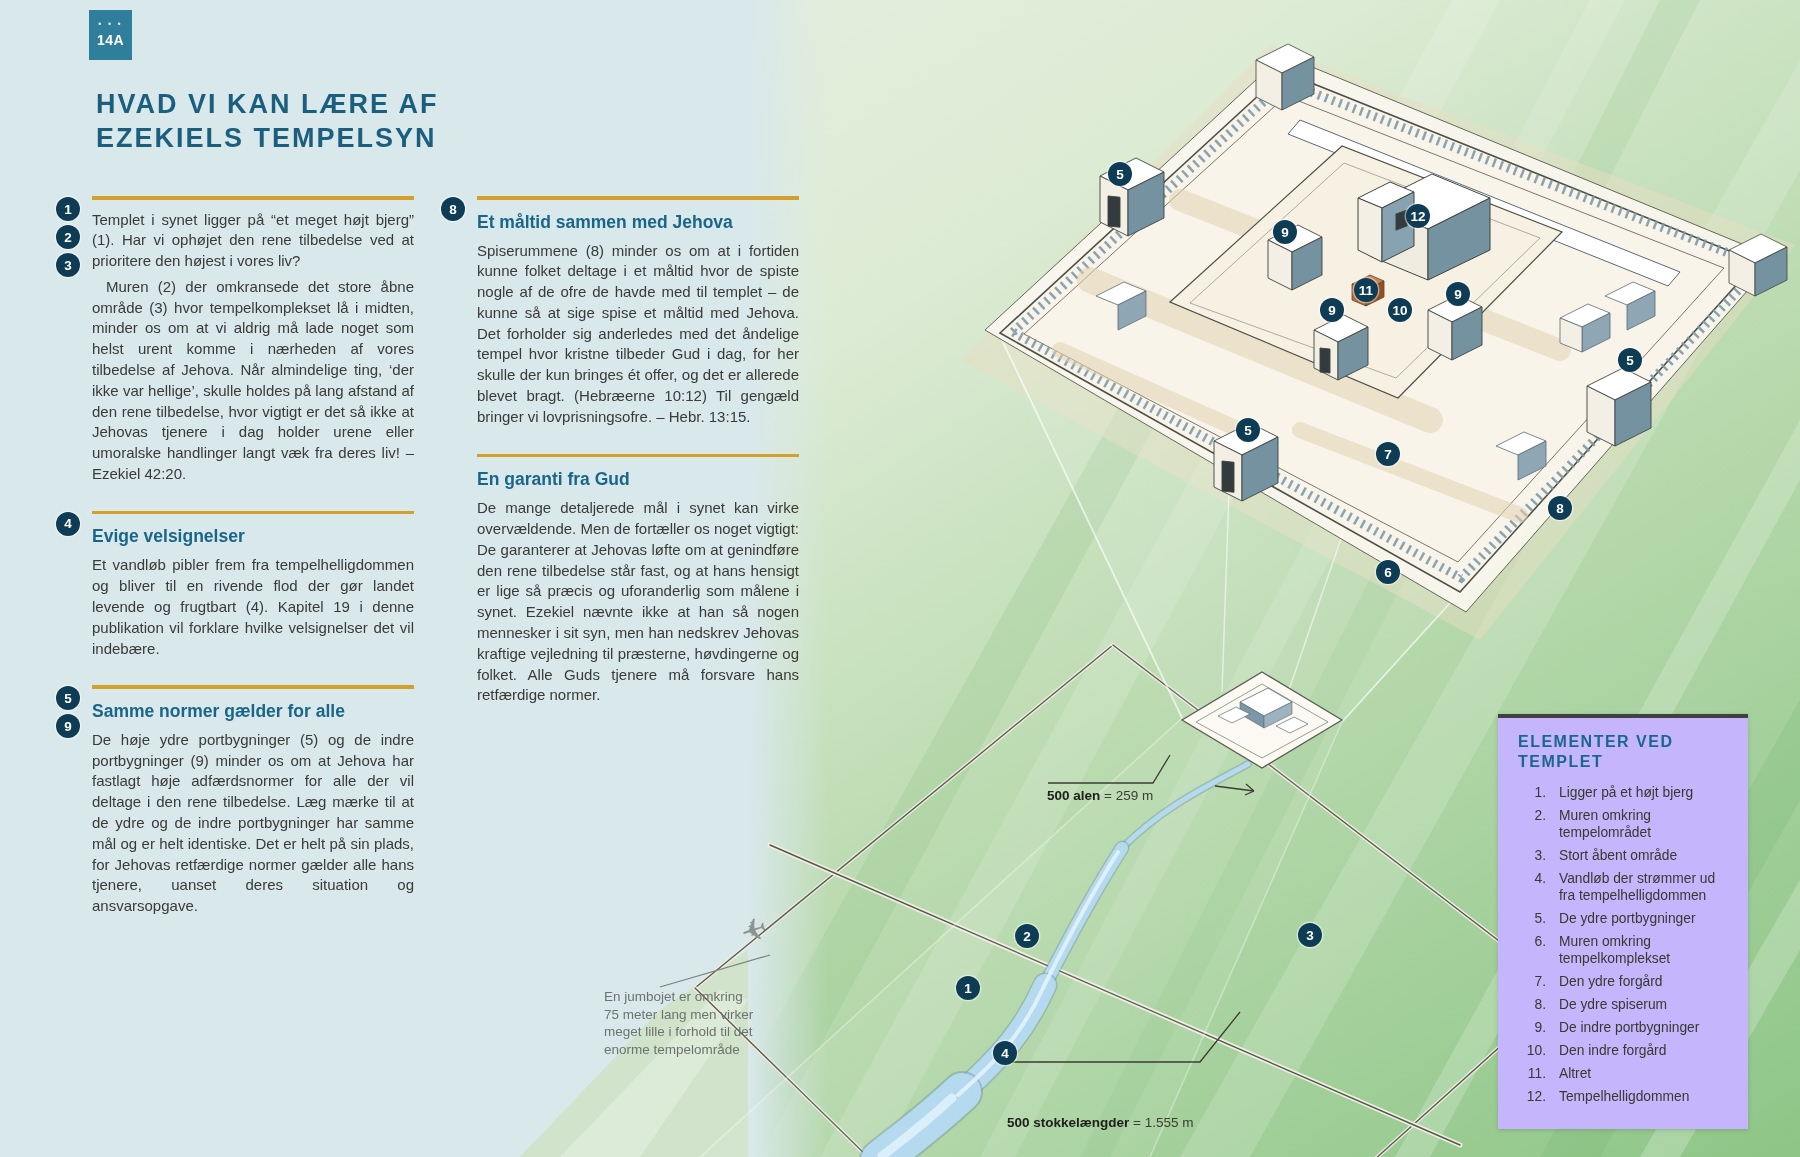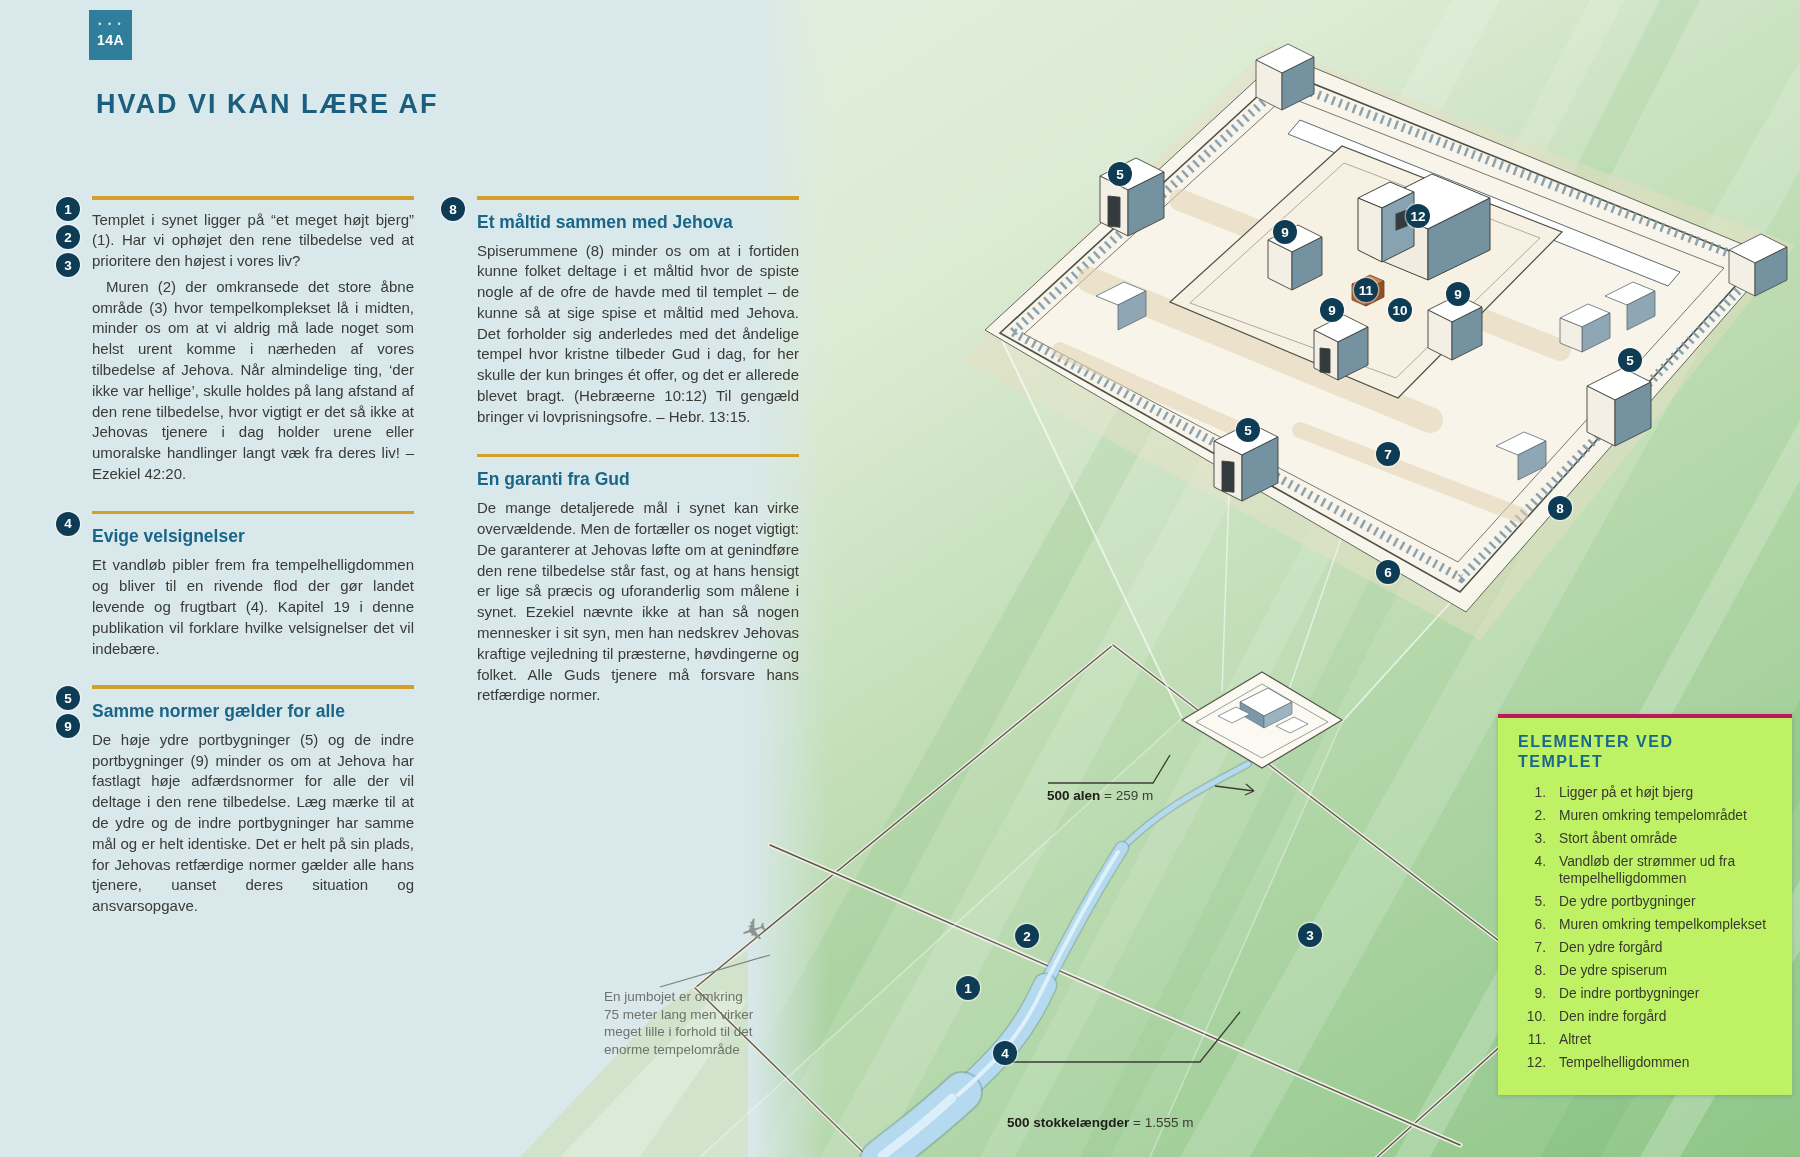--- a/index.html
+++ b/index.html
@@ -37,22 +37,22 @@
   
   .badge{
     width:24px;height:24px;border-radius:50%;background:#0e3c55;color:#fff;
     font-size:13.5px;font-weight:bold;display:flex;align-items:center;justify-content:center;
     box-shadow:0 0 0 1.5px rgba(255,255,255,.45);
   }
   .marker{position:absolute;transform:translate(-50%,-50%);}
 
   
   .legend{
-    position:absolute;left:1498px;top:714px;width:294px;box-sizing:border-box;
-    background:#bef264;border-top:4px solid #be185d;padding:14px 18px 18px 20px;
+    position:absolute;left:1498px;top:714px;width:250px;box-sizing:border-box;
+    background:#c4b5fd;border-top:4px solid #404040;padding:14px 18px 18px 20px;
     box-shadow:0 1px 4px rgba(60,80,60,.25);
   }
   .legend-title{margin:0;font-size:16px;line-height:20px;font-weight:bold;letter-spacing:1.5px;color:#19678c;}
   .legend-list{margin-top:12px;}
   .legend-row{display:flex;margin-bottom:6px;font-size:13.8px;line-height:17px;color:#39392f;}
   .legend-num{width:28px;text-align:right;flex:none;}
   .legend-txt{margin-left:13px;}
 
   
   .measure{position:absolute;font-size:13.5px;color:#3d3d35;white-space:nowrap;text-align:center;}
@@ -258,21 +258,21 @@
         <polygon points="1118,305 1146,291 1146,316 1118,330" fill="#8fa7b4"></polygon>
       </g>
     </g>
   </svg>
 
   <div class="tab14a">
     <div class="dots">• • •</div>
     <div class="lbl">14A</div>
   </div>
 
-  <h1 class="page-title"><span>HVAD VI KAN LÆRE AF</span><br></h1>
+  <h1 class="page-title"><span>HVAD VI KAN LÆRE AF</span><br><span>EZEKIELS TEMPELSYN</span></h1>
 
   <div class="col col1">
       <div class="section">
         <div class="rule"></div>
         <div class="gutter">
           <div class="badge">1</div>
           <div class="badge">2</div>
           <div class="badge">3</div>
         </div>
         <p class="body">Templet i synet ligger på “et meget højt bjerg” (1). Har vi ophøjet den rene tilbedelse ved at prioritere den højest i vores liv?</p>

